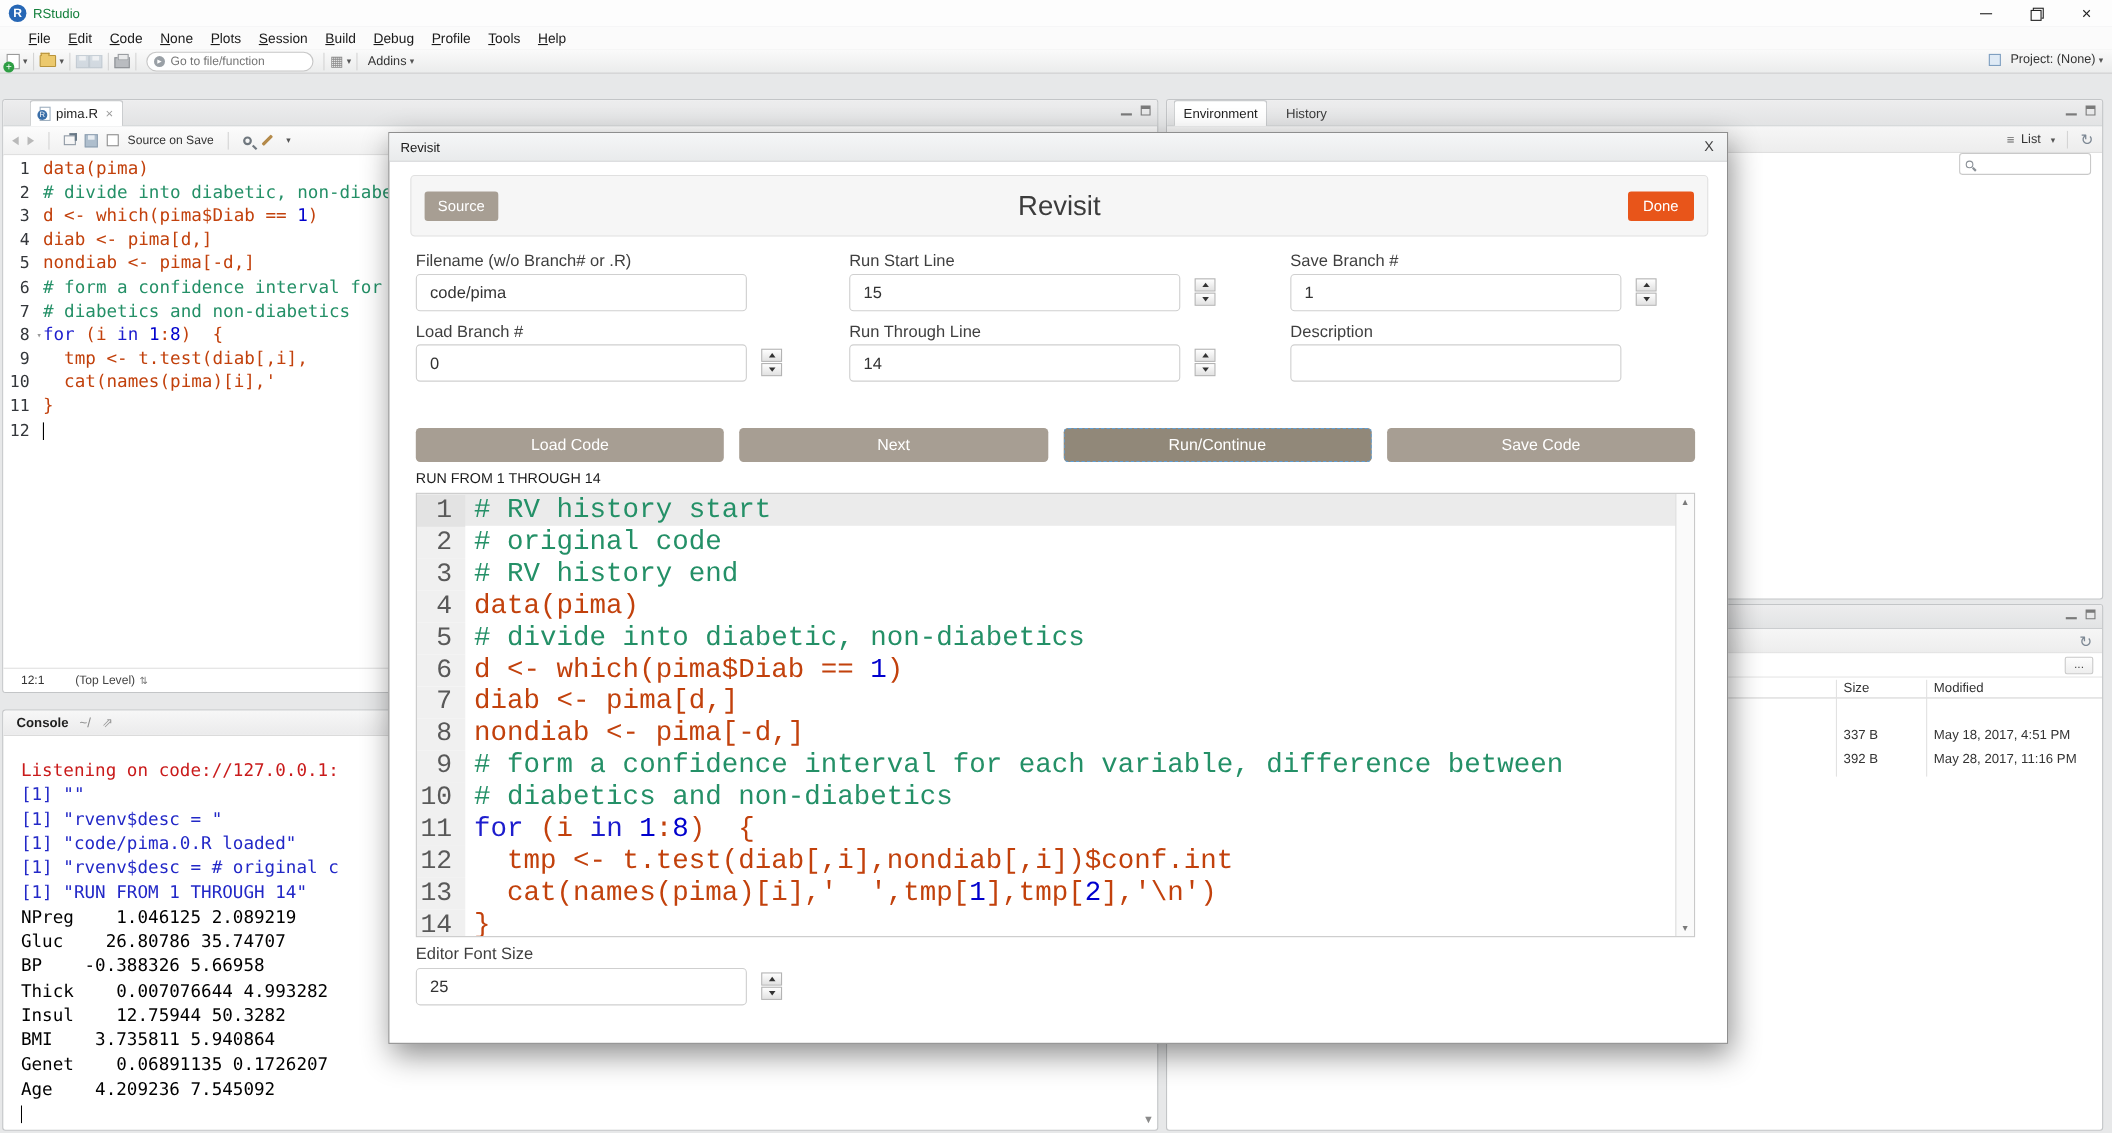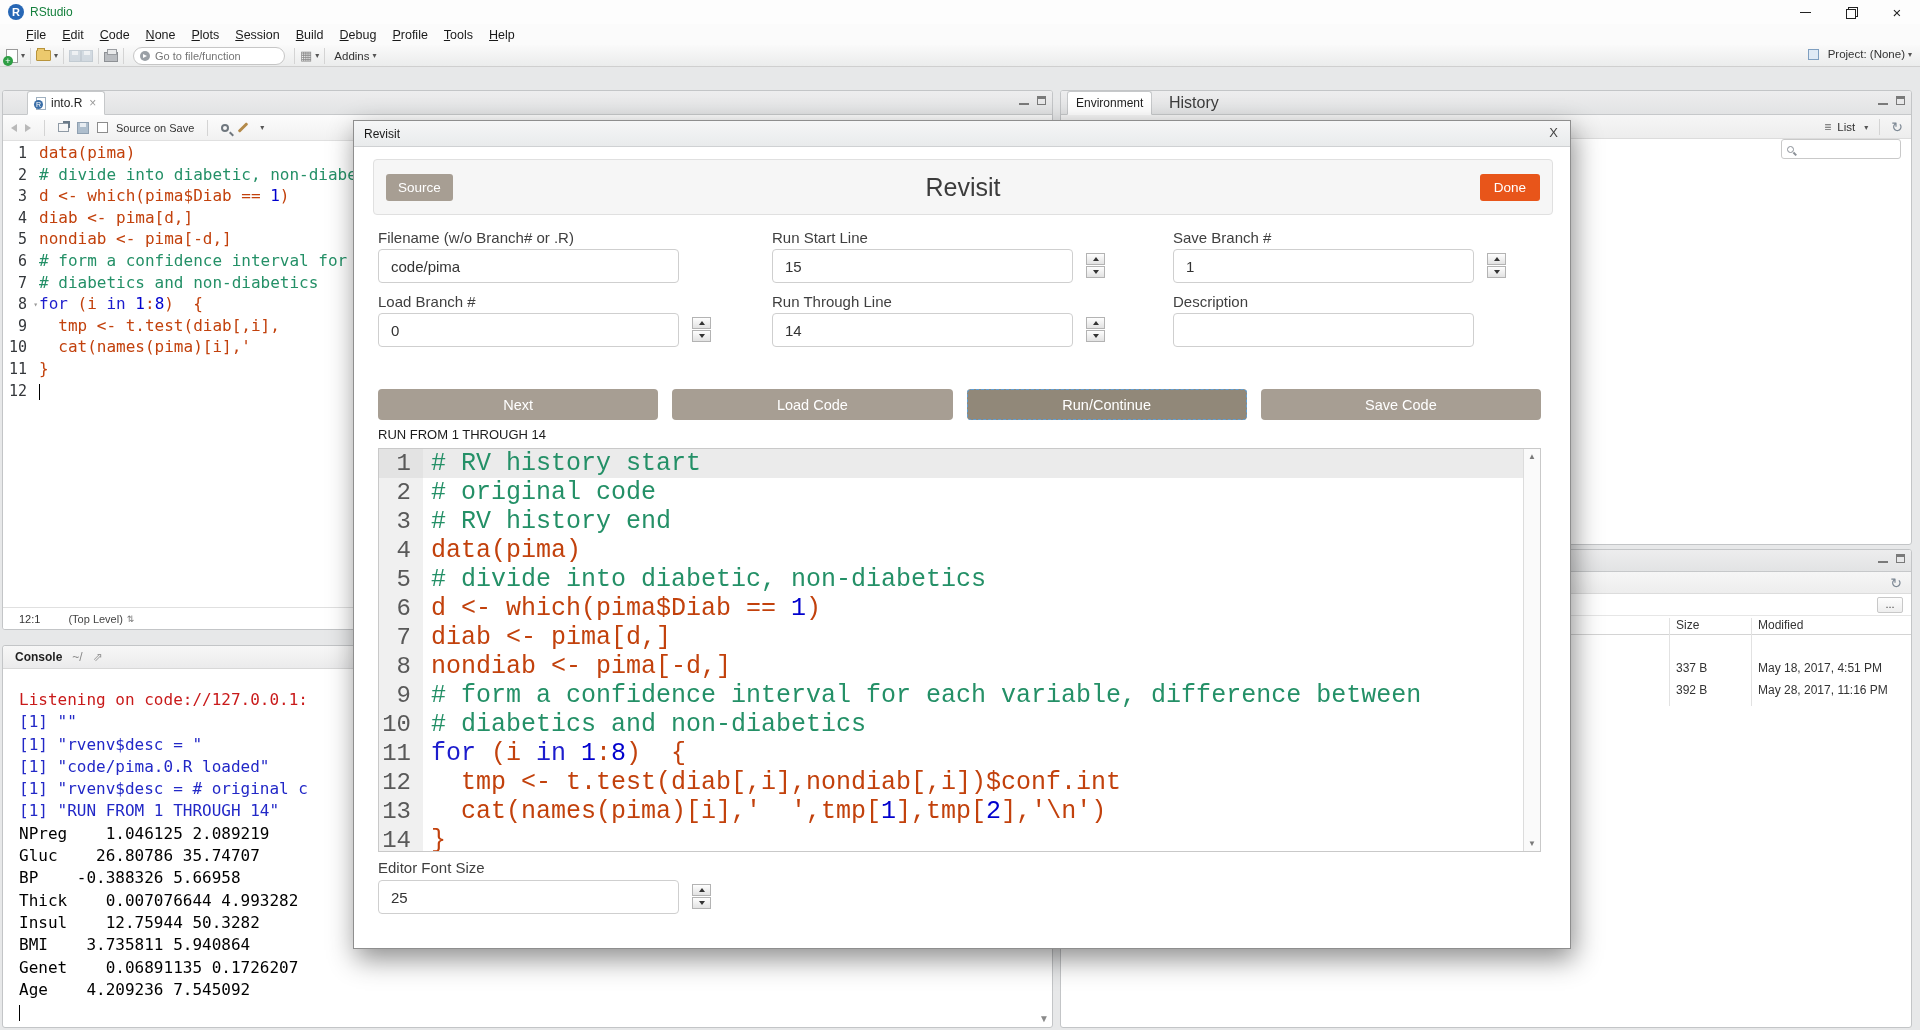--- a/index.html
+++ b/index.html
@@ -49,21 +49,21 @@
   .ic-grid { font-size:13px; color:#8a8a8a; line-height:1; }
   .tlabel { font-size:11.5px; color:#333; margin-left:4px; }
   .projbox { position:absolute; right:8px; top:3px; display:flex; align-items:center; }
   .ic-cube { width:11px; height:11px; border:1px solid #7f9fc0; background:#dfeaf5; display:inline-block; margin-right:5px; }
 
   
   .pane { position:absolute; background:#fff; border:1px solid #c3c5c7; border-radius:3px; overflow:hidden; }
   .tabstrip { position:relative; height:24px; background:linear-gradient(#ededee,#e2e3e4); border-bottom:1px solid #c6c8ca; }
   .tab-active { position:absolute; top:0; height:24px; background:#fff; border:1px solid #c6c8ca; border-bottom:1px solid #fff;
                 border-radius:3px 3px 0 0; display:flex; align-items:center; padding:0 8px; font-size:12px; color:#1f1f1f; }
-  .tab-inactive { position:absolute; top:0; height:24px; display:flex; align-items:center; padding:0 10px; font-size:16px; color:#3c3c3c; }
+  .tab-inactive { position:absolute; top:0; height:24px; display:flex; align-items:center; padding:0 10px; font-size:12px; color:#3c3c3c; }
   .ic-rdoc { position:relative; width:10px; height:13px; background:#fff; border:1px solid #9fb0c0; margin-right:5px; flex:none; }
   .ic-rdoc:after { content:"R"; position:absolute; left:-3px; top:2px; width:9px; height:9px; background:#3a6ea8; color:#fff;
                    border-radius:50%; font-size:7px; line-height:9px; text-align:center; }
   .tab-close { margin-left:7px; color:#9a9a9a; font-size:12px; line-height:1; }
   .pane-ctrls { position:absolute; right:6px; top:5px; display:flex; gap:8px; align-items:center; }
   .ic-pmin { width:10px; height:8px; border-bottom:2px solid #7a7a7a; display:inline-block; }
   .ic-pmax { width:9px; height:9px; border:1px solid #7a7a7a; border-top:3px solid #7a7a7a; display:inline-block; }
 
   
   #src { left:2px; top:90px; width:1051px; height:540px; }
@@ -232,21 +232,21 @@
       <span class="ic-cube"></span>
       <span class="tlabel">Project: (None)</span>
       <span class="caret">▾</span>
     </div>
   </div>
 
   <div class="pane" id="src">
     <div class="tabstrip">
       <div class="tab-active" style="left:24px;">
         <span class="ic-rdoc"></span>
-        <span>into.R</span>
+        <span>pima.R</span>
         <span class="tab-close">×</span>
       </div>
       <div class="pane-ctrls">
         <span class="ic-pmin"></span>
         <span class="ic-pmax"></span>
       </div>
     </div>
     <div class="srcbar">
       <span class="ic-back"></span>
       <span class="ic-fwd"></span>
@@ -431,22 +431,22 @@
           <span class="sb">
             <span class="tri-dn"></span>
           </span>
         </span>
     </div>
 
     <span class="flabel" style="left:819px; top:172px;">Description</span>
     <input class="finput" style="left: 819px; top: 192px;" value="">
 
     <div class="bigbtns">
+      <button class="bigbtn">Load Code</button>
       <button class="bigbtn">Next</button>
-      <button class="bigbtn">Load Code</button>
       <button class="bigbtn active">Run/Continue</button>
       <button class="bigbtn">Save Code</button>
     </div>
 
     <div class="runcap">RUN FROM 1 THROUGH 14</div>
 
     <div class="ed">
       <div>
           <div class="cl active"><span class="g">1</span><span class="code"><span class="com"># RV history start</span></span></div>
           <div class="cl"><span class="g">2</span><span class="code"><span class="com"># original code</span></span></div>

